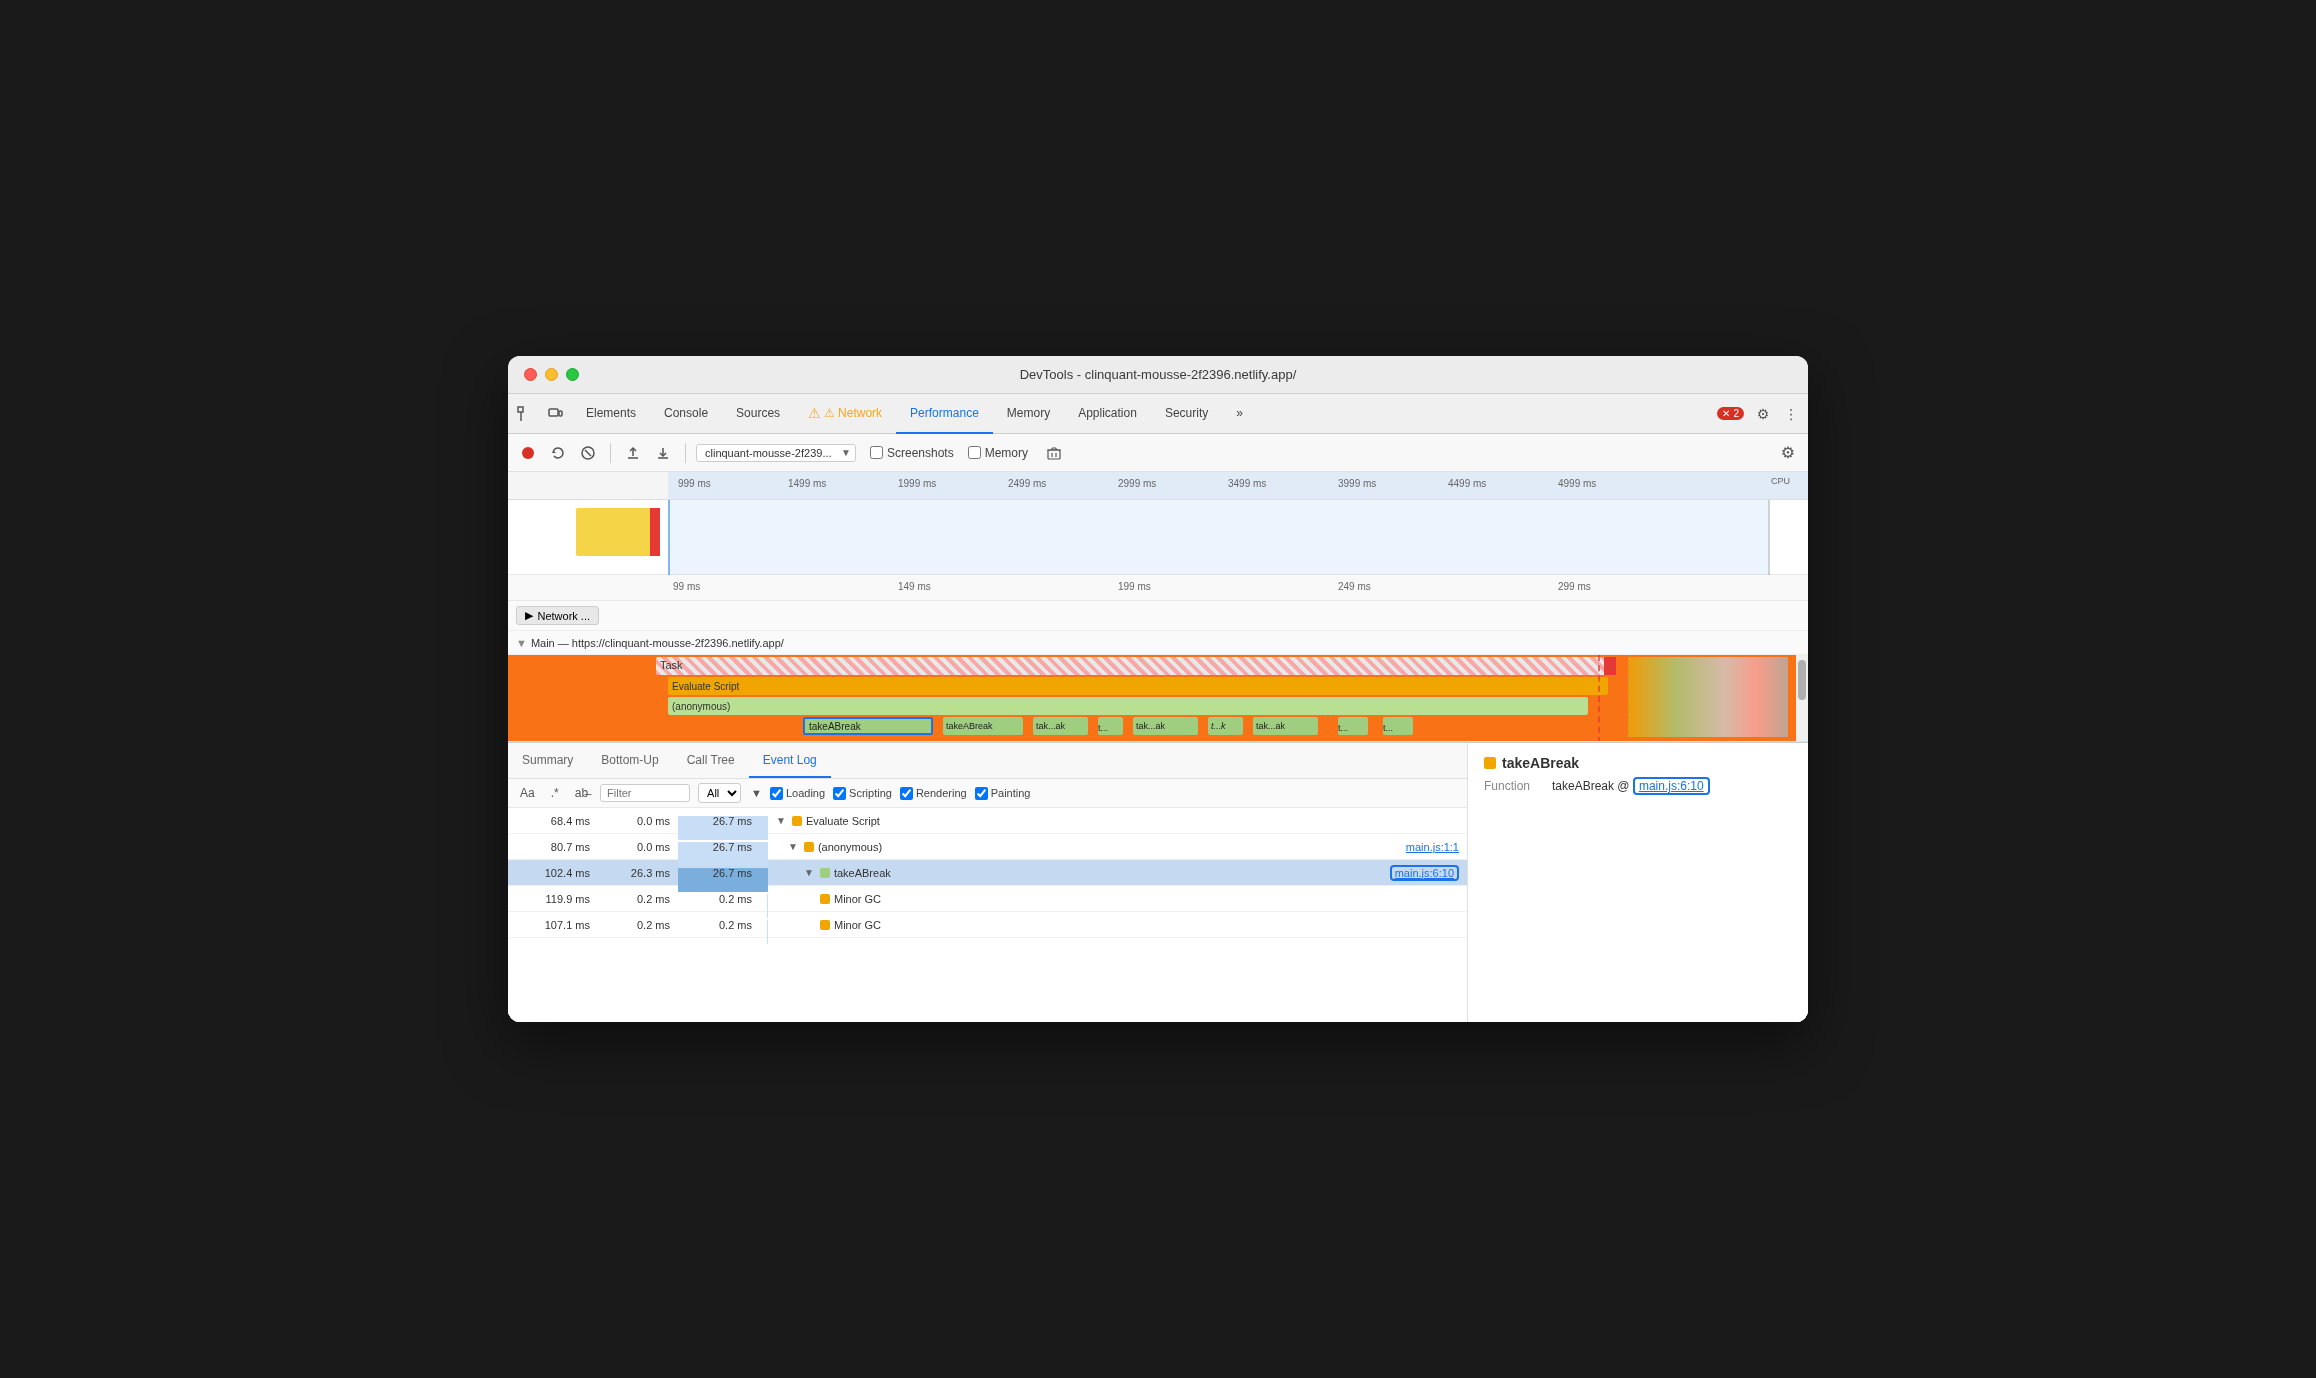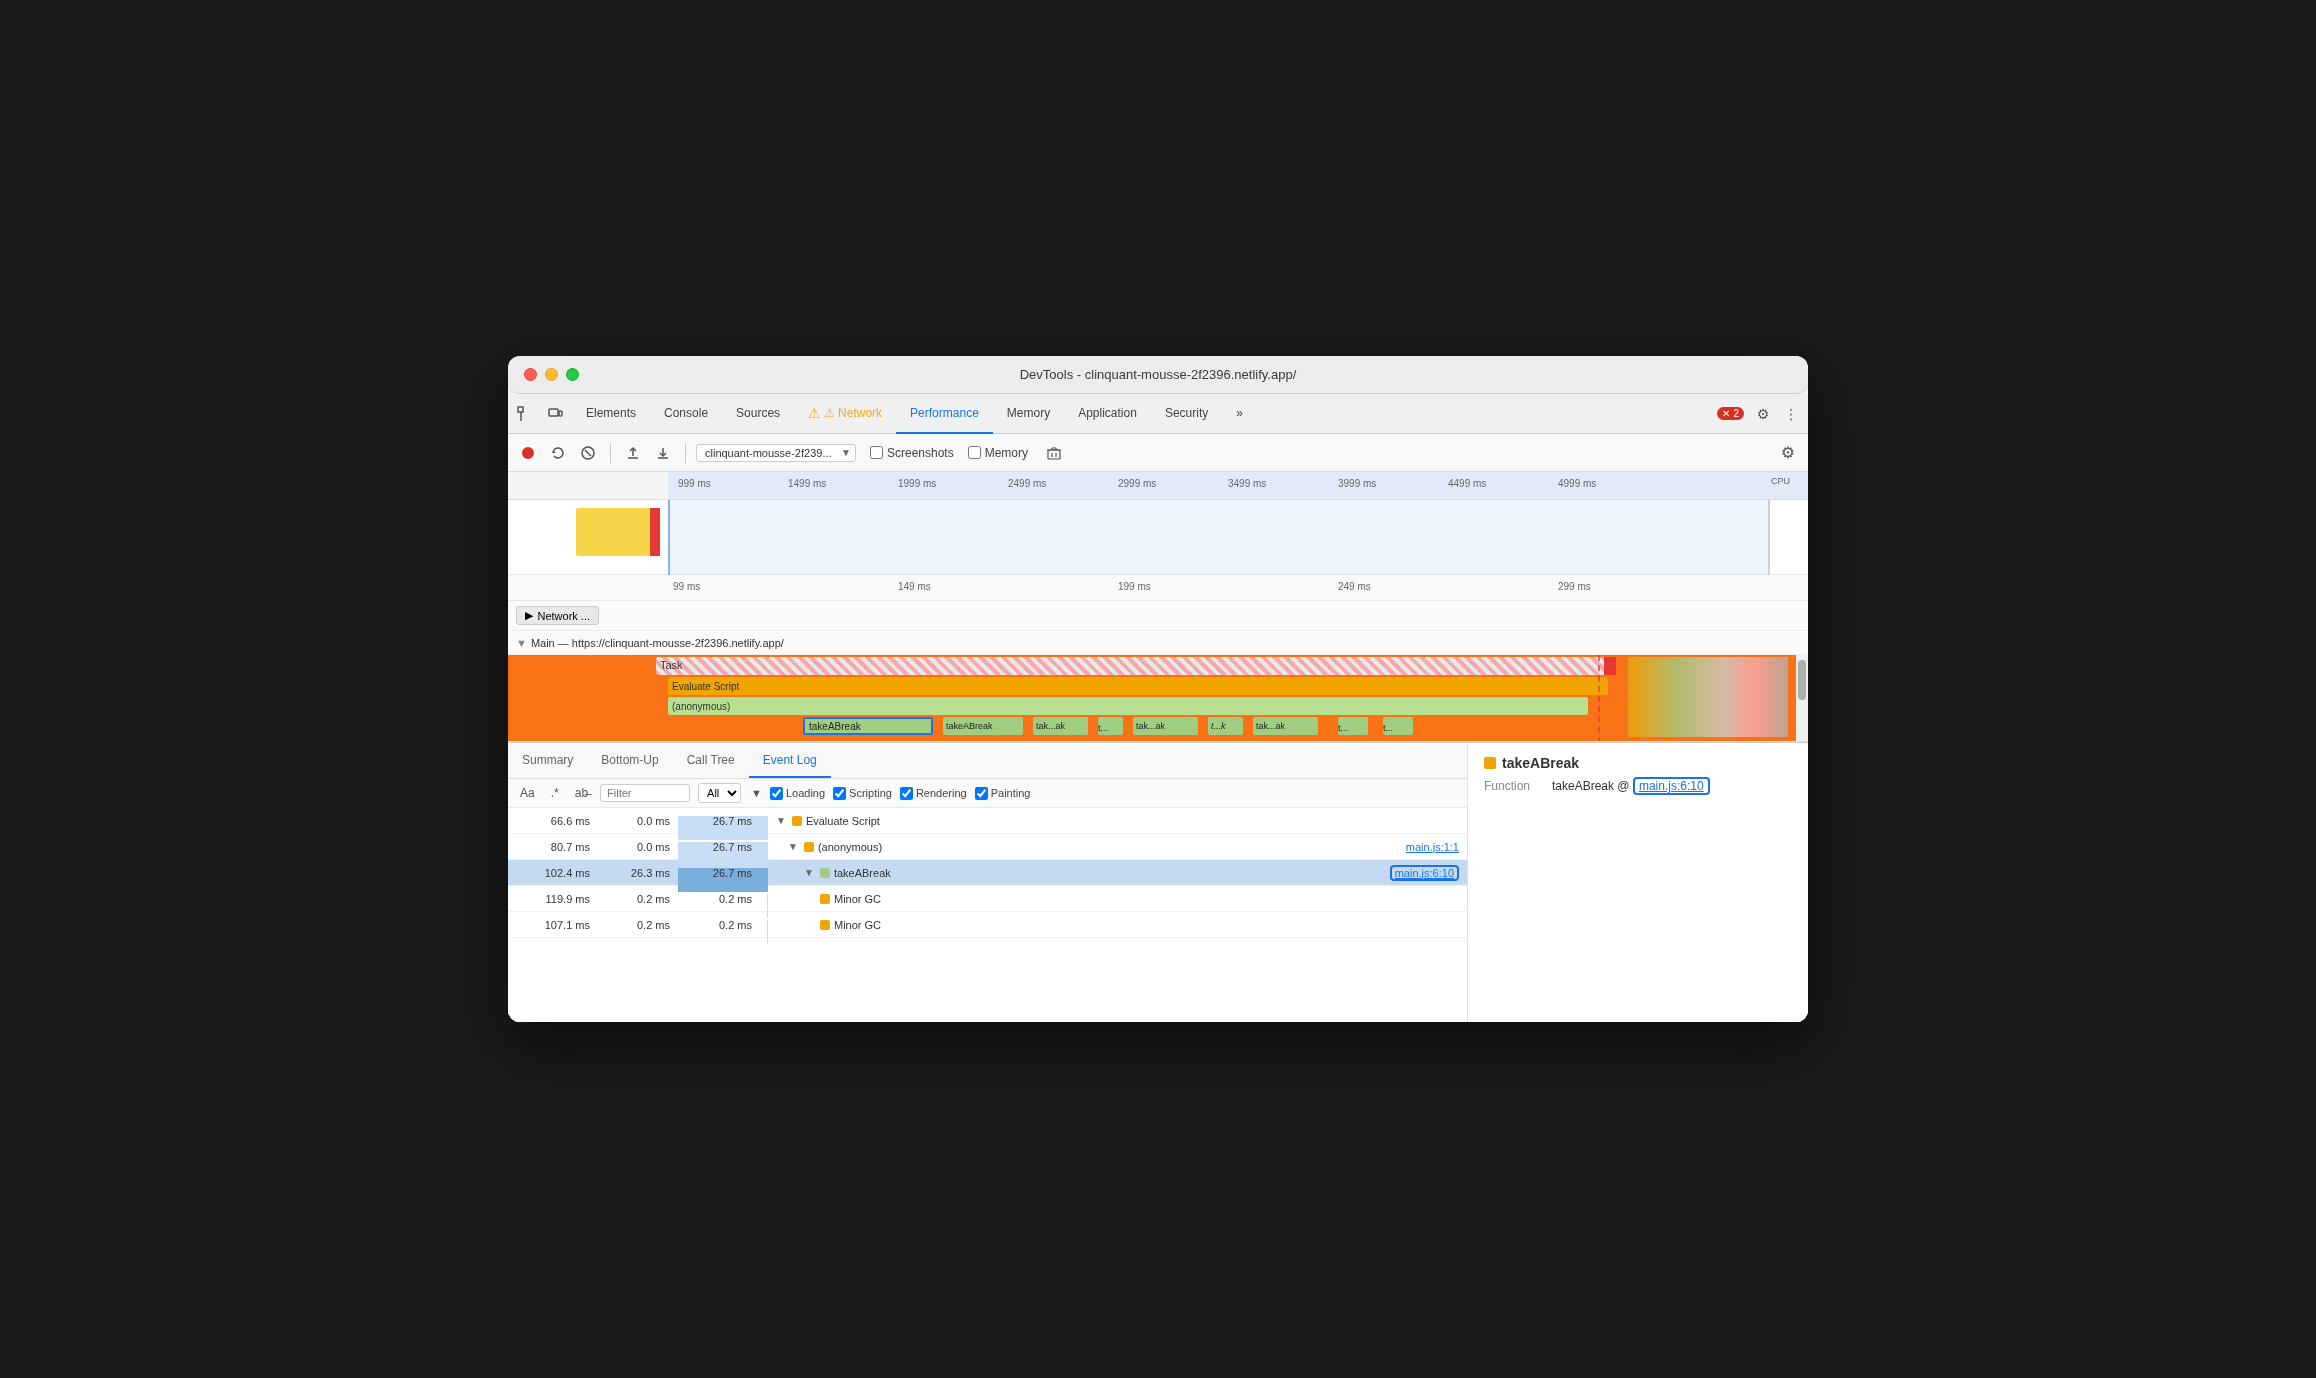--- a/index.html
+++ b/index.html
@@ -19,21 +19,20 @@
       overflow: hidden;
     }
     .titlebar {
       background: #ececec;
       height: 38px;
       display: flex;
       align-items: center;
       padding: 0 16px;
       border-bottom: 1px solid #d0d0d0;
       position: relative;
-      border-radius: 10px;
     }
     .traffic-lights {
       display: flex;
       gap: 8px;
       align-items: center;
     }
     .tl {
       width: 13px;
       height: 13px;
       border-radius: 50%;
@@ -697,21 +696,21 @@
           <label class="filter-checkbox">
             <input type="checkbox" checked="" style="">
             <span>Painting</span>
           </label>
         </div>
 
 
         <div>
 
           <div class="table-row">
-            <div class="cell-start">66.6 ms</div>
+            <div class="cell-start">68.4 ms</div>
             <div class="cell-self">0.0 ms</div>
             <div class="cell-total">
               <div class="cell-total-bar" style="width:100%;"></div>
               <span class="cell-total-text">26.7 ms</span>
             </div>
             <div class="cell-activity">
               <span class="tree-arrow">▼</span>
               <span class="activity-icon icon-yellow"></span>
               <span>Evaluate Script</span>
             </div>

